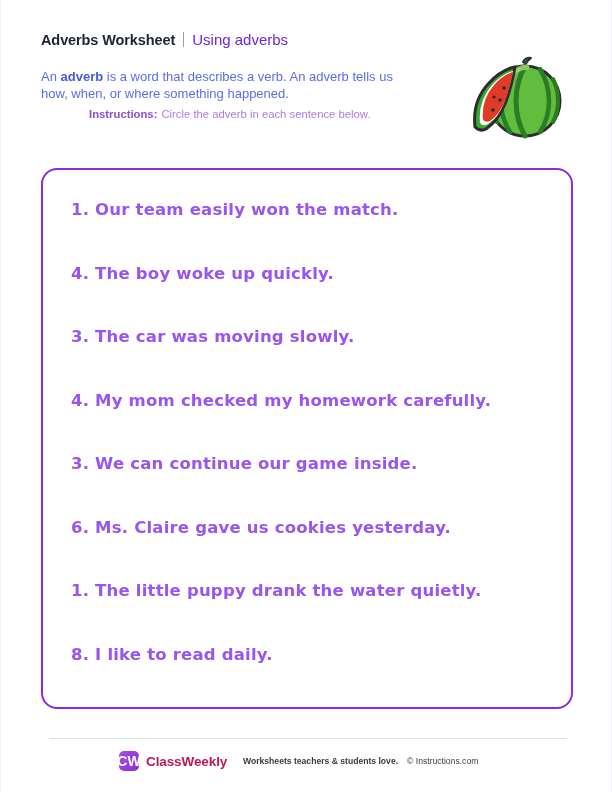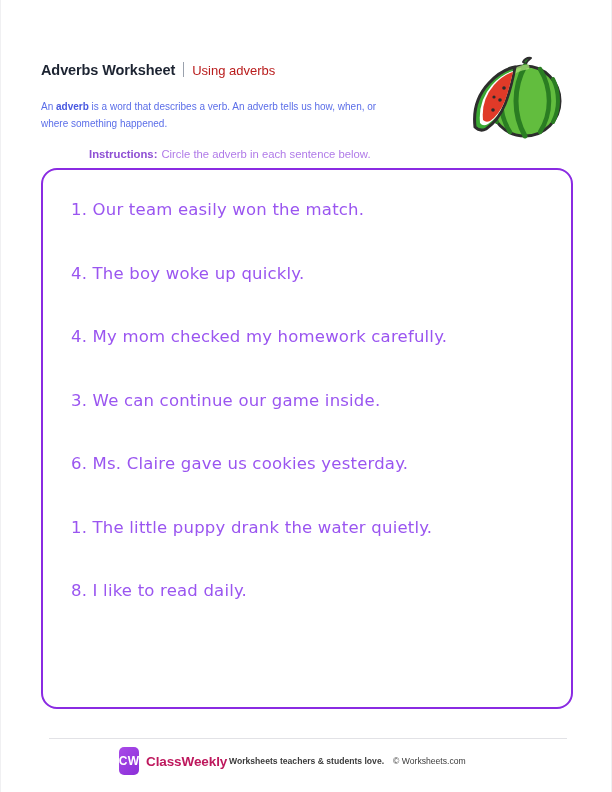--- a/index.html
+++ b/index.html
@@ -32,57 +32,56 @@
     position: absolute;
     left: 40px;
     top: 30px;
     width: 440px;
   }
   .title-row {
     display: flex;
     align-items: baseline;
     gap: 0;
     white-space: nowrap;
-    margin-top: 30px;
   }
   .title-main {
     font-size: 14.5px;
     font-weight: bold;
     color: #1c2331;
     letter-spacing: -0.1px;
   }
   .title-sep {
     display: inline-block;
     width: 1px;
     height: 15px;
     background: #9aa1ad;
     margin: 0 8px;
     position: relative;
     top: 2px;
   }
   .title-sub {
-    font-size: 13px;
+    font-size: 15px;
     font-weight: normal;
-    color: #b91c1c;
+    color: #6d28d9;
   }
 
   .desc {
     margin-top: 20px;
-    font-size: 10px;
+    font-size: 13px;
     line-height: 17px;
     color: #5b6ee8;
     max-width: 360px;
   }
   .desc b {
     font-weight: bold;
     color: #4959e0;
   }
 
   .instructions {
-    margin-top: 16px;
+    margin-top: 6px;
     font-size: 11.3px;
     color: #b07ae8;
     padding-left: 48px;
   }
   .instructions .ins-label {
     font-weight: bold;
     color: #8e4fd4;
     margin-right: 4px;
   }
 
@@ -105,20 +104,21 @@
     box-sizing: border-box;
     border: 2.2px solid #8a2be2;
     border-radius: 16px;
     background: #ffffff;
   }
   .qlist {
     position: absolute;
     left: 28px;
     top: 30px;
     right: 10px;
+    font-weight: bold;
   }
   .qitem {
     font-family: "DejaVu Sans", sans-serif;
     font-size: 16.5px;
     color: #9a55f0;
     line-height: 20px;
     letter-spacing: 0.2px;
     height: 63.5px;
   }
 
@@ -143,43 +143,44 @@
   .brand {
     display: flex;
     align-items: center;
     gap: 7px;
     width: 180px;
     padding-left: 70px;
     box-sizing: border-box;
   }
   .logo-mark {
     width: 20px;
-    height: 28px;
+    height: 20px;
     border-radius: 5px;
     background: linear-gradient(135deg, #a94ae8 0%, #8b2fd8 100%);
     color: #ffffff;
-    font-size: 12px;
+    font-size: 14px;
     font-weight: bold;
     display: flex;
     align-items: center;
     justify-content: center;
     letter-spacing: 0.2px;
   }
   .logo-text {
     font-size: 13.5px;
     font-weight: bold;
     color: #be185d;
     letter-spacing: -0.1px;
   }
   .footer-note {
     display: flex;
     align-items: baseline;
     gap: 9px;
     font-size: 8.6px;
     color: #3b3b3b;
+    margin-left: 14px;
   }
   .footer-tag { font-weight: bold; }
   .footer-copy { font-weight: normal; color: #3b3b3b; }
 </style>
 </head>
 <body>
 
 <div class="page">
 
   <div class="header">
@@ -221,34 +222,35 @@
         <circle cx="41" cy="33" r="1.8" fill="#2b2b2b"></circle>
         <circle cx="31" cy="42" r="1.6" fill="#2b2b2b"></circle>
       </g>
     </svg>
   </div>
 
   <div class="qbox">
     <div class="qlist">
       <div class="qitem">1. Our team easily won the match.</div>
       <div class="qitem">4. The boy woke up quickly.</div>
+      <div class="qitem">3. The car was moving slowly.</div>
       <div class="qitem">4. My mom checked my homework carefully.</div>
       <div class="qitem">3. We can continue our game inside.</div>
       <div class="qitem">6. Ms. Claire gave us cookies yesterday.</div>
       <div class="qitem">1. The little puppy drank the water quietly.</div>
       <div class="qitem">8. I like to read daily.</div>
     </div>
   </div>
 
   <div class="divider"></div>
 
   <div class="footer">
     <div class="brand">
       <div class="logo-mark">CW</div>
       <div class="logo-text">ClassWeekly</div>
     </div>
     <div class="footer-note">
       <span class="footer-tag">Worksheets teachers &amp; students love.</span>
-      <span class="footer-copy">© Worksheets.com</span>
+      <span class="footer-copy">© Instructions.com</span>
     </div>
   </div>
 
 </div>
 
 </body></html>

